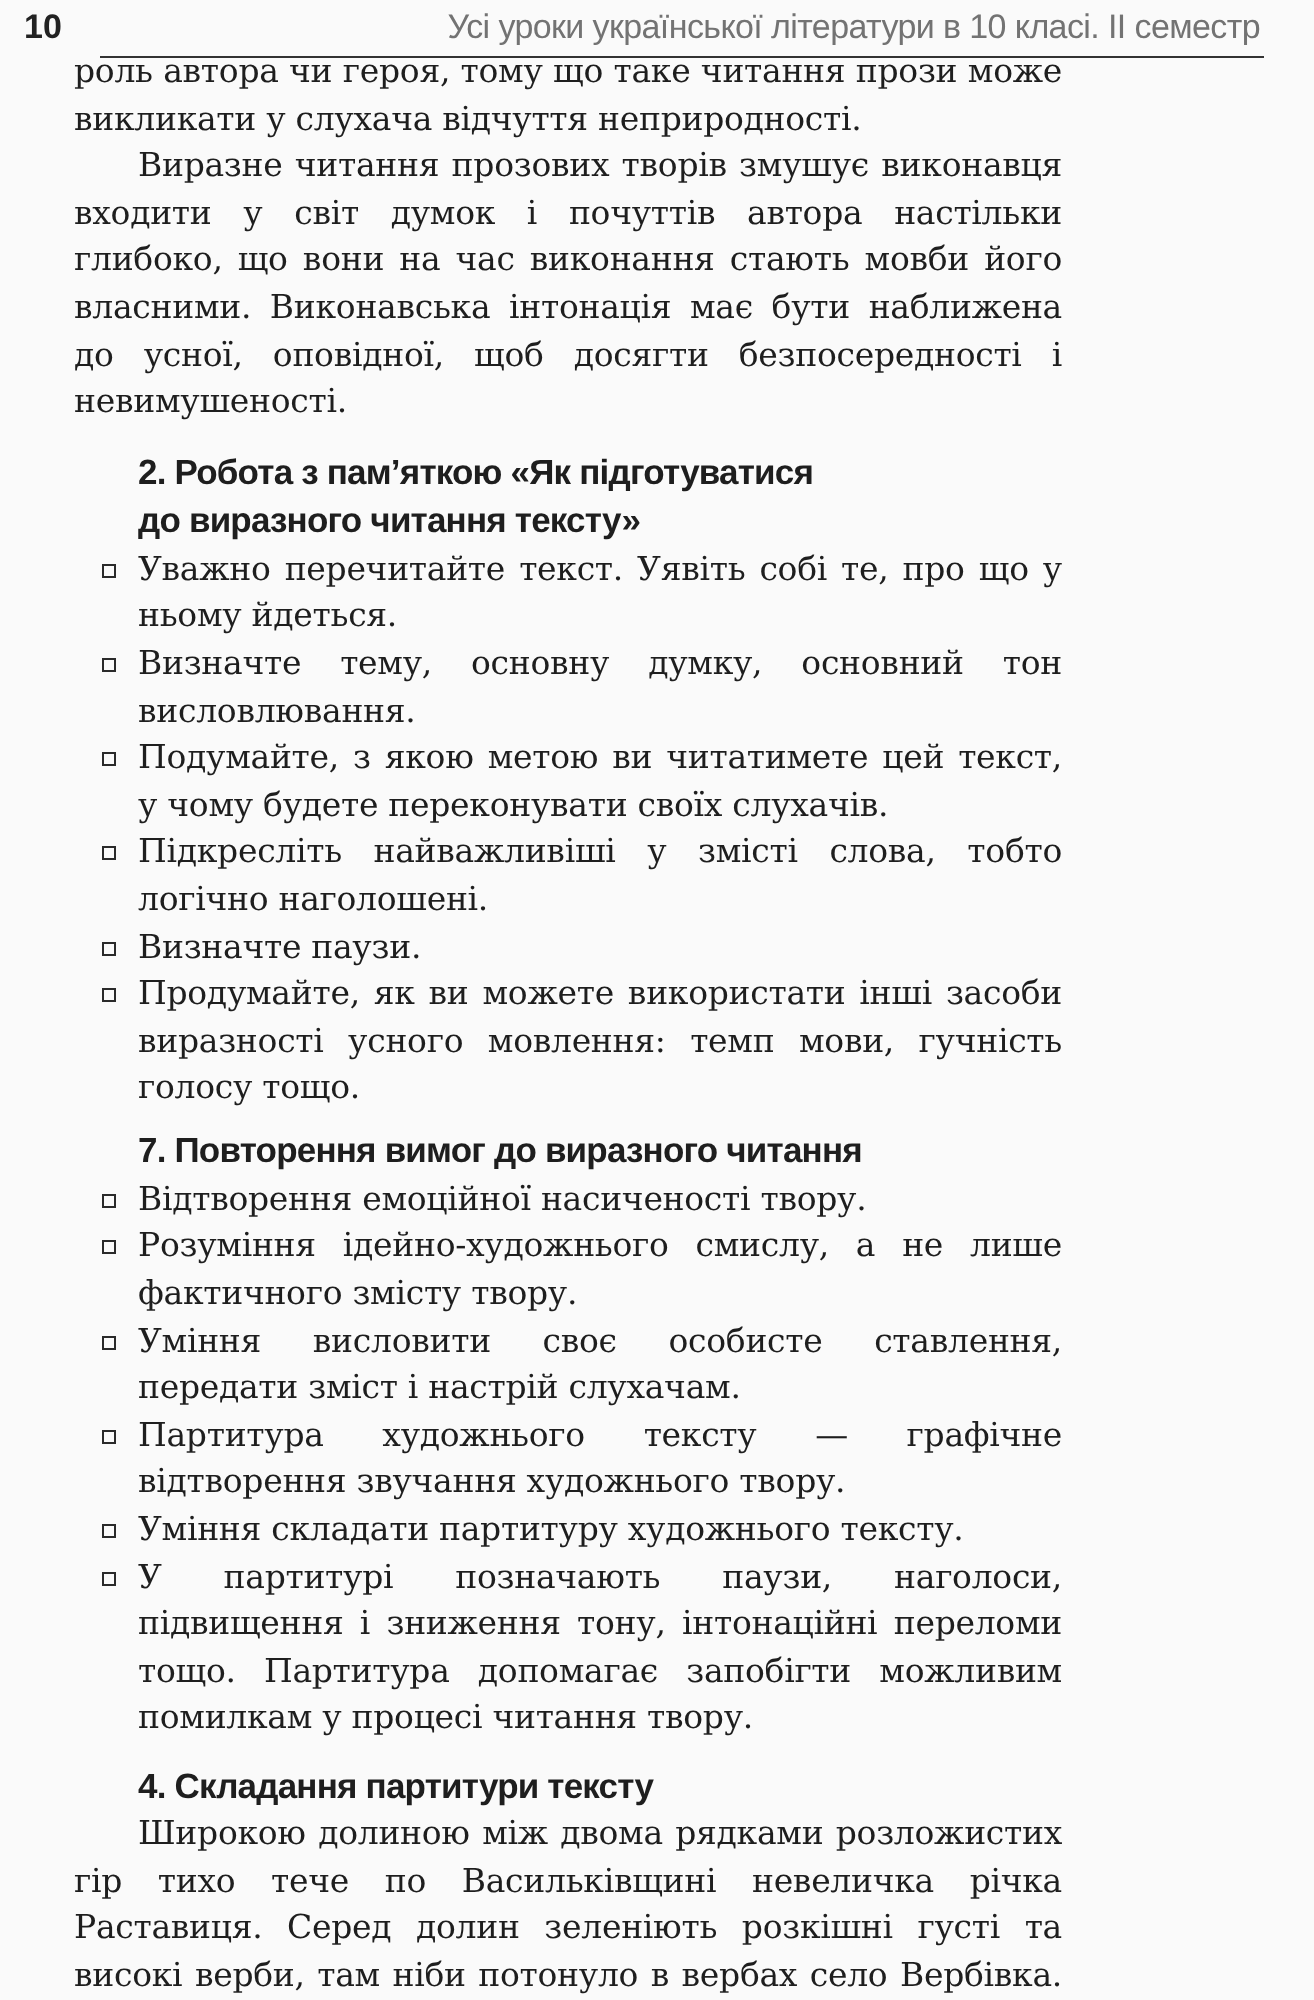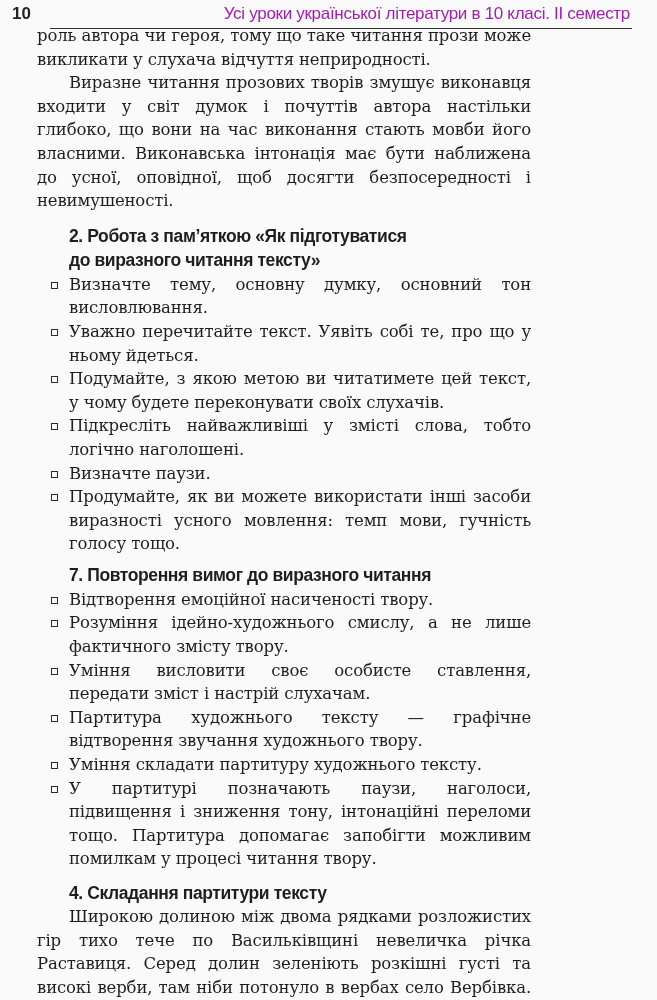--- a/index.html
+++ b/index.html
@@ -12,21 +12,21 @@
     .header {
       position: absolute; top: 0; left: 0; width: 657px; height: 36px;
     }
     .page-number {
       position: absolute; left: 12px; top: 4px;
       font-family: "Liberation Sans", sans-serif; font-weight: bold;
       font-size: 17px; color: #222;
     }
     .running-title {
       position: absolute; right: 27px; top: 4px;
-      font-family: "Liberation Sans", sans-serif; font-size: 17px; color: #a21caf;
+      font-family: "Liberation Sans", sans-serif; font-size: 17px; color: #737373;
       letter-spacing: -0.3px;
     }
     .header-rule {
       position: absolute; left: 50px; right: 25px; top: 28px;
       border-top: 1.5px solid #333;
     }
     .content {
       position: absolute; left: 0; top: 24px; width: 536px; padding-left: 23px;
     }
     .para, .item-text, .heading {
@@ -69,25 +69,25 @@
     <p class="para">роль автора чи героя, тому що таке читання прози може викликати у слухача відчуття неприродності.</p>
     <p class="para indent">Виразне читання прозових творів змушує виконавця входити у світ думок і почуттів автора настільки глибоко, що вони на час виконання стають мовби його власними. Виконавська інтонація має бути наближена до усної, оповідної, щоб досягти безпосередності і невимушеності.</p>
 
     <h2 class="heading h2">
       <span>2. Робота з пам’яткою «Як підготуватися</span><br>
       <span>до виразного читання тексту»</span>
     </h2>
     <ul class="list">
       <li class="item">
           <span class="bullet"></span>
-          <span class="item-text">Визначте тему, основну думку, основний тон висловлювання.</span>
+          <span class="item-text">Уважно перечитайте текст. Уявіть собі те, про що у ньому йдеться.</span>
         </li>
       <li class="item">
           <span class="bullet"></span>
-          <span class="item-text">Уважно перечитайте текст. Уявіть собі те, про що у ньому йдеться.</span>
+          <span class="item-text">Визначте тему, основну думку, основний тон висловлювання.</span>
         </li>
       <li class="item">
           <span class="bullet"></span>
           <span class="item-text">Подумайте, з якою метою ви читатимете цей текст, у чому буде­те переконувати своїх слухачів.</span>
         </li>
       <li class="item">
           <span class="bullet"></span>
           <span class="item-text">Підкресліть найважливіші у змісті слова, тобто логічно наголо­шені.</span>
         </li>
       <li class="item">

